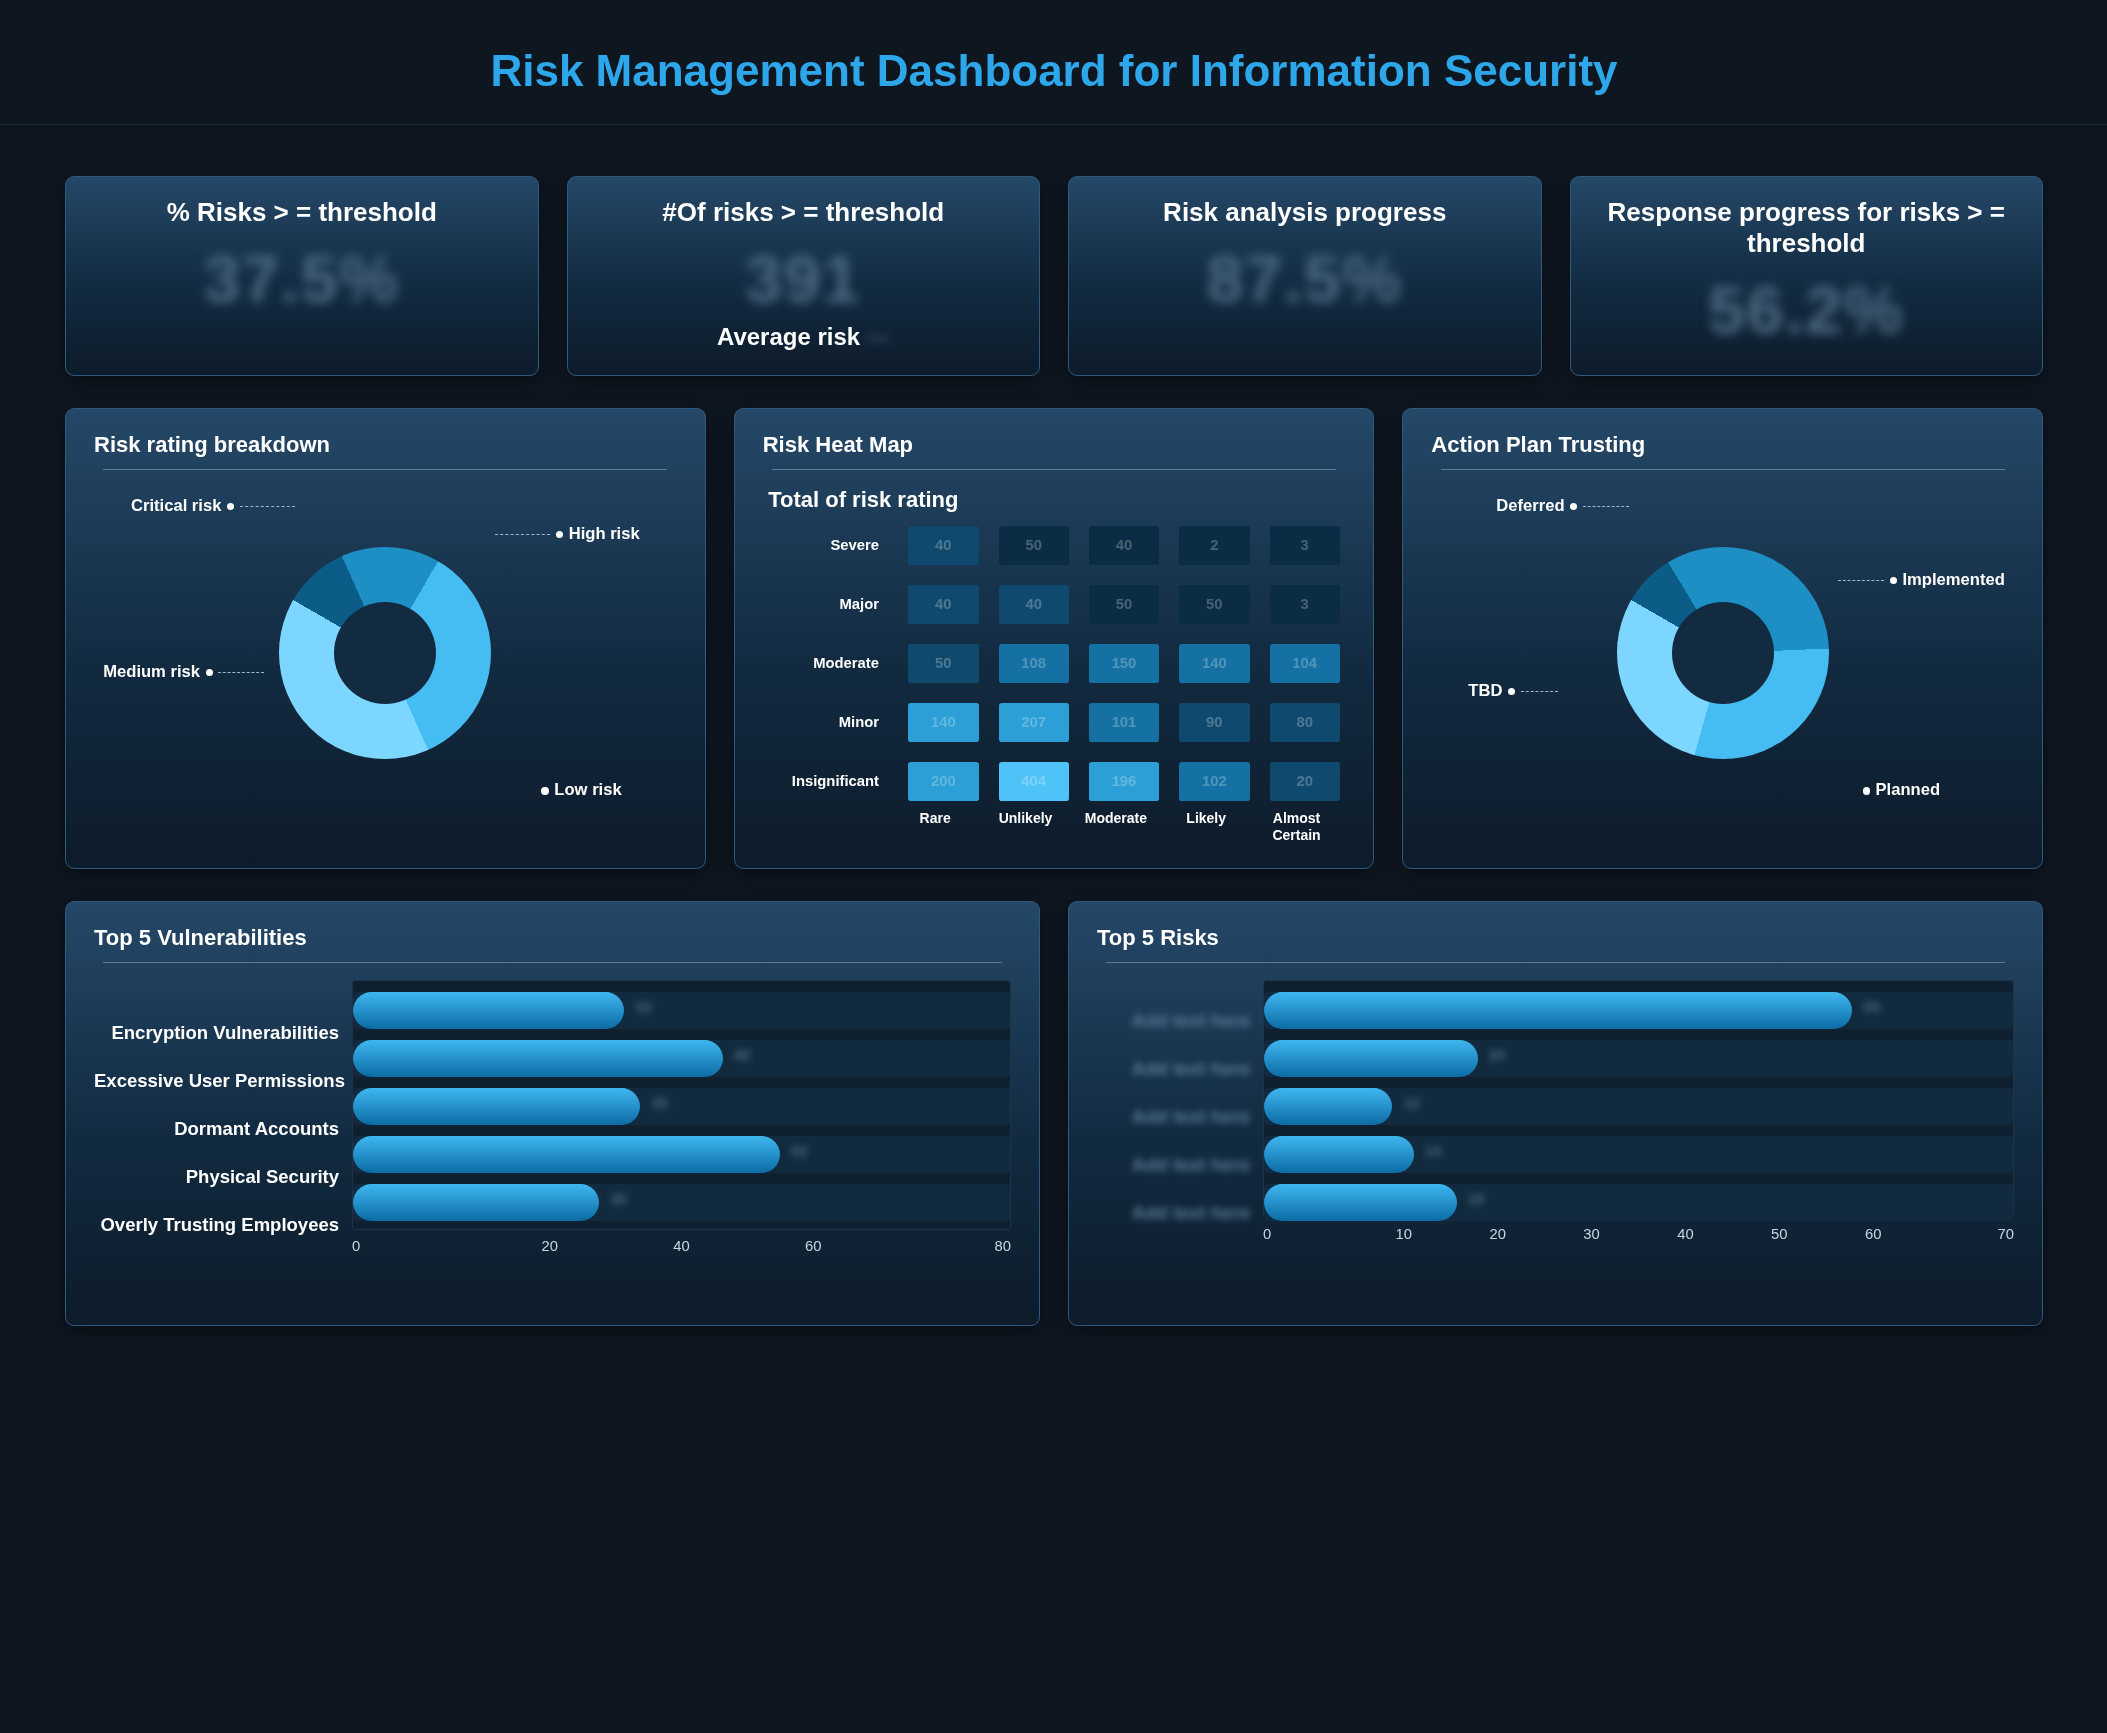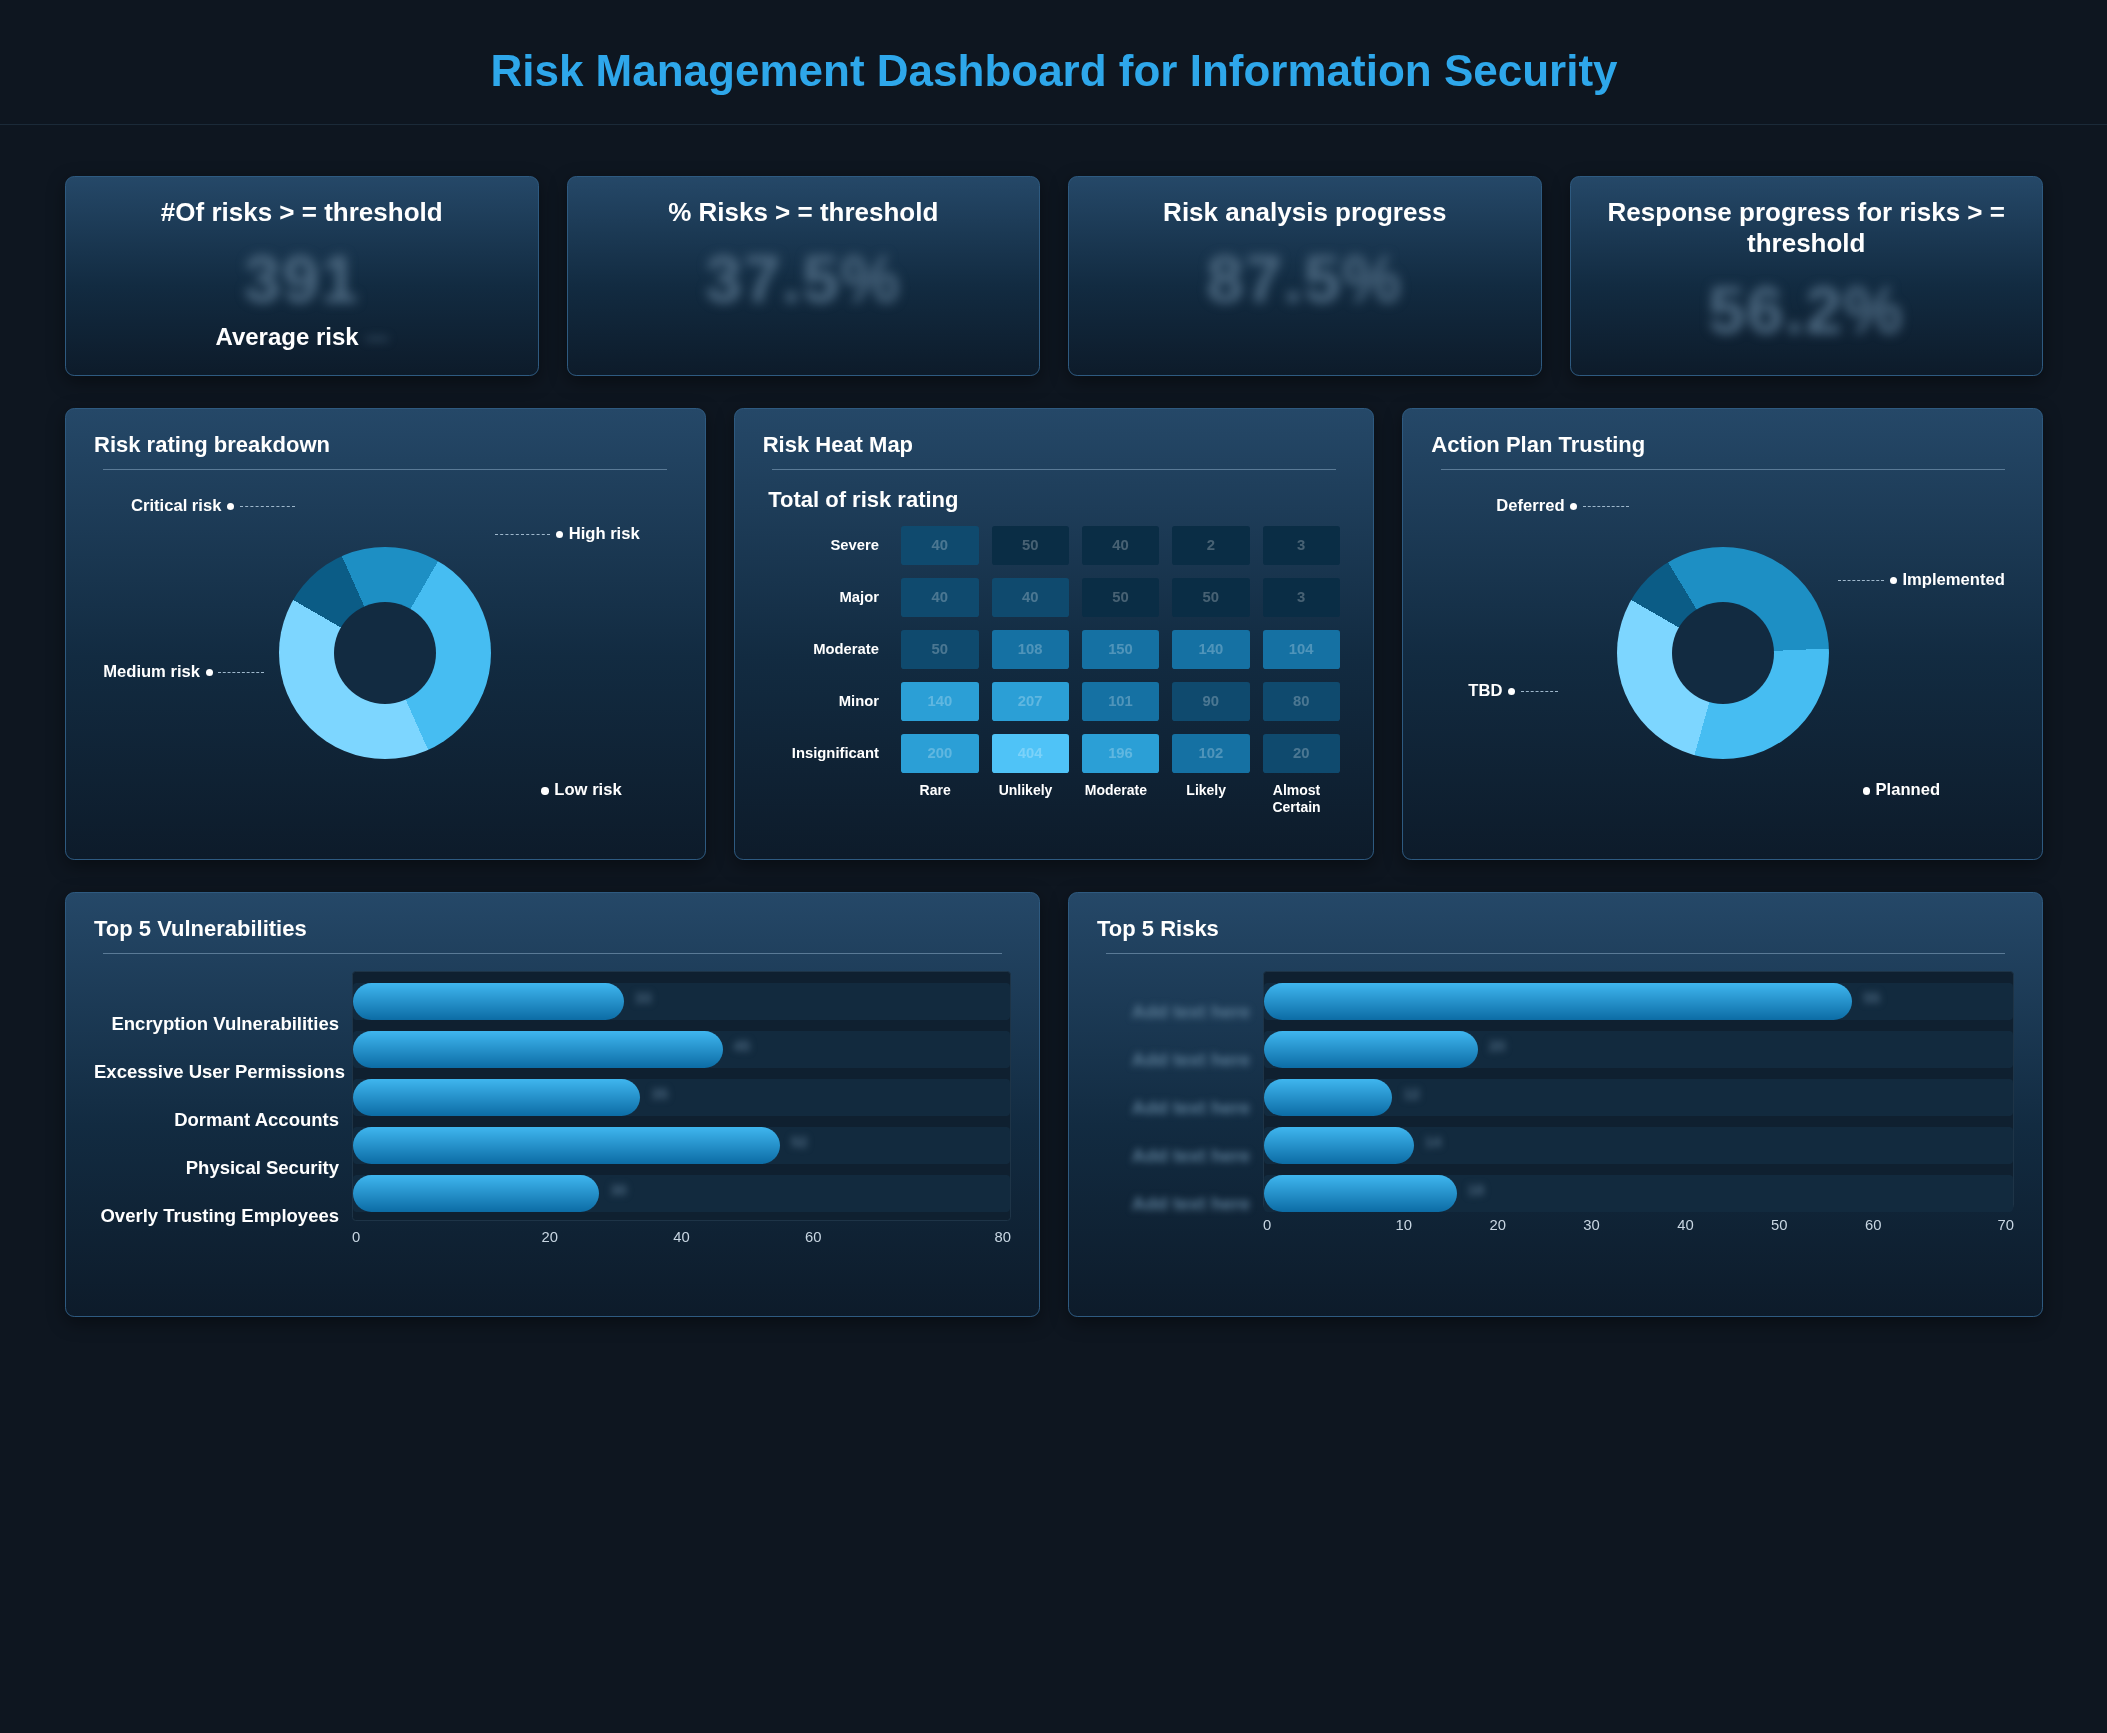--- a/index.html
+++ b/index.html
@@ -110,21 +110,21 @@
     background:var(--panel-bot);
   }
   .donut-label{
     position:absolute;font-size:16.6px;font-weight:600;color:var(--text);
     white-space:nowrap;
   }
   .dot{display:inline-block;width:7.4px;height:7.4px;border-radius:50%;background:#fff;vertical-align:middle;margin:0 5.5px;}
   .dash{border-top:0.9px dashed #9fb8cc;display:inline-block;vertical-align:middle;}
   
   .heat-sub{font-size:22px;font-weight:700;margin:3.7px 0 13px 5.5px;}
-  .heat-table{display:grid;grid-template-columns:120px repeat(5,1fr);gap:13px;align-items:center;margin:0 5.5px;}
+  .heat-table{display:grid;grid-template-columns:120px repeat(5,1fr);gap:20px;align-items:center;margin:0 5.5px;}
   .heat-row-label{font-size:14.8px;font-weight:600;text-align:right;padding-right:9.2px;}
   .heat-cell{
     height:39px;border-radius:2.8px;display:flex;align-items:center;justify-content:center;
     font-size:14.8px;font-weight:700;color:rgba(255,255,255,0.25);filter:blur(0.5px);
   }
   .heat-col-labels{display:grid;grid-template-columns:120px repeat(5,1fr);gap:3.7px;margin:9.2px 5.5px 0 5.5px;}
   .heat-col{font-size:14px;font-weight:600;text-align:center;line-height:1.2;}
   
   .row.bottom{gap:28px;border-radius:15px;}
   .row.bottom .card{flex:1;min-height:425px;}
@@ -168,27 +168,27 @@
 </head>
 <body>
 
 <div class="page">
 
   <div class="title">Risk Management Dashboard for Information Security</div>
   <div class="divider"></div>
 
   <div class="row kpi" id="kpi-row">
       <div class="card kpi-card">
+        <div class="kpi-label">% Risks &gt; = threshold</div>
+        <div class="kpi-value">37.5%</div>
+      </div>
+      <div class="card kpi-card">
         <div class="kpi-label">#Of risks &gt; = threshold</div>
         <div class="kpi-value">391</div>
         <div class="kpi-sub">Average risk<span class="blur-inline">—</span></div>
-      </div>
-      <div class="card kpi-card">
-        <div class="kpi-label">% Risks &gt; = threshold</div>
-        <div class="kpi-value">37.5%</div>
       </div>
       <div class="card kpi-card">
         <div class="kpi-label">Risk analysis progress</div>
         <div class="kpi-value">87.5%</div>
       </div>
       <div class="card kpi-card">
         <div class="kpi-label">Response progress for risks &gt; = threshold</div>
         <div class="kpi-value">56.2%</div>
       </div>
     </div>

